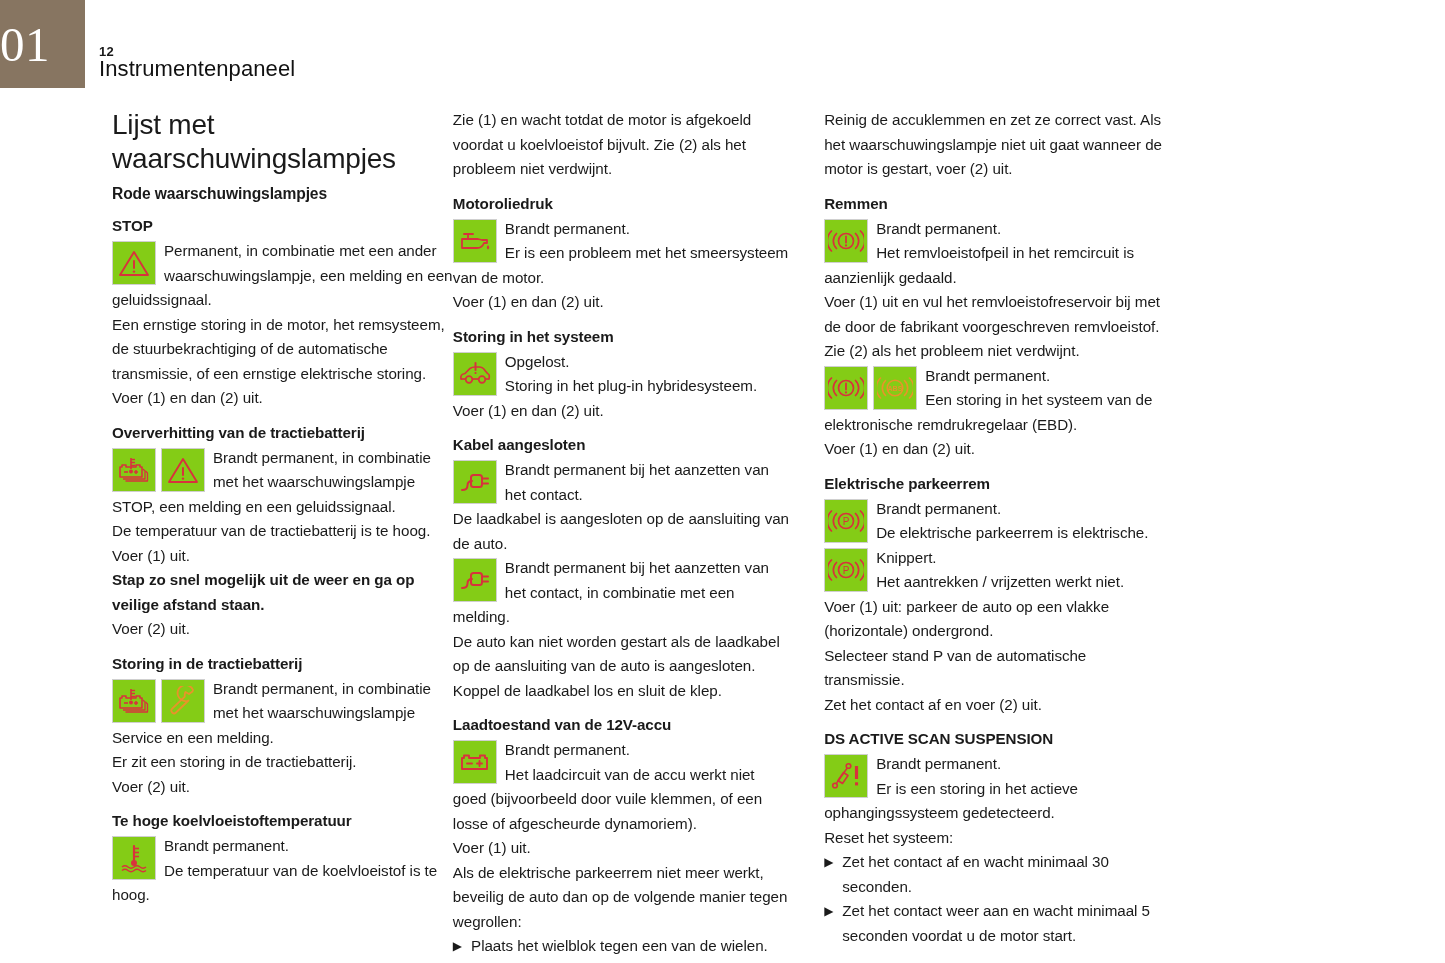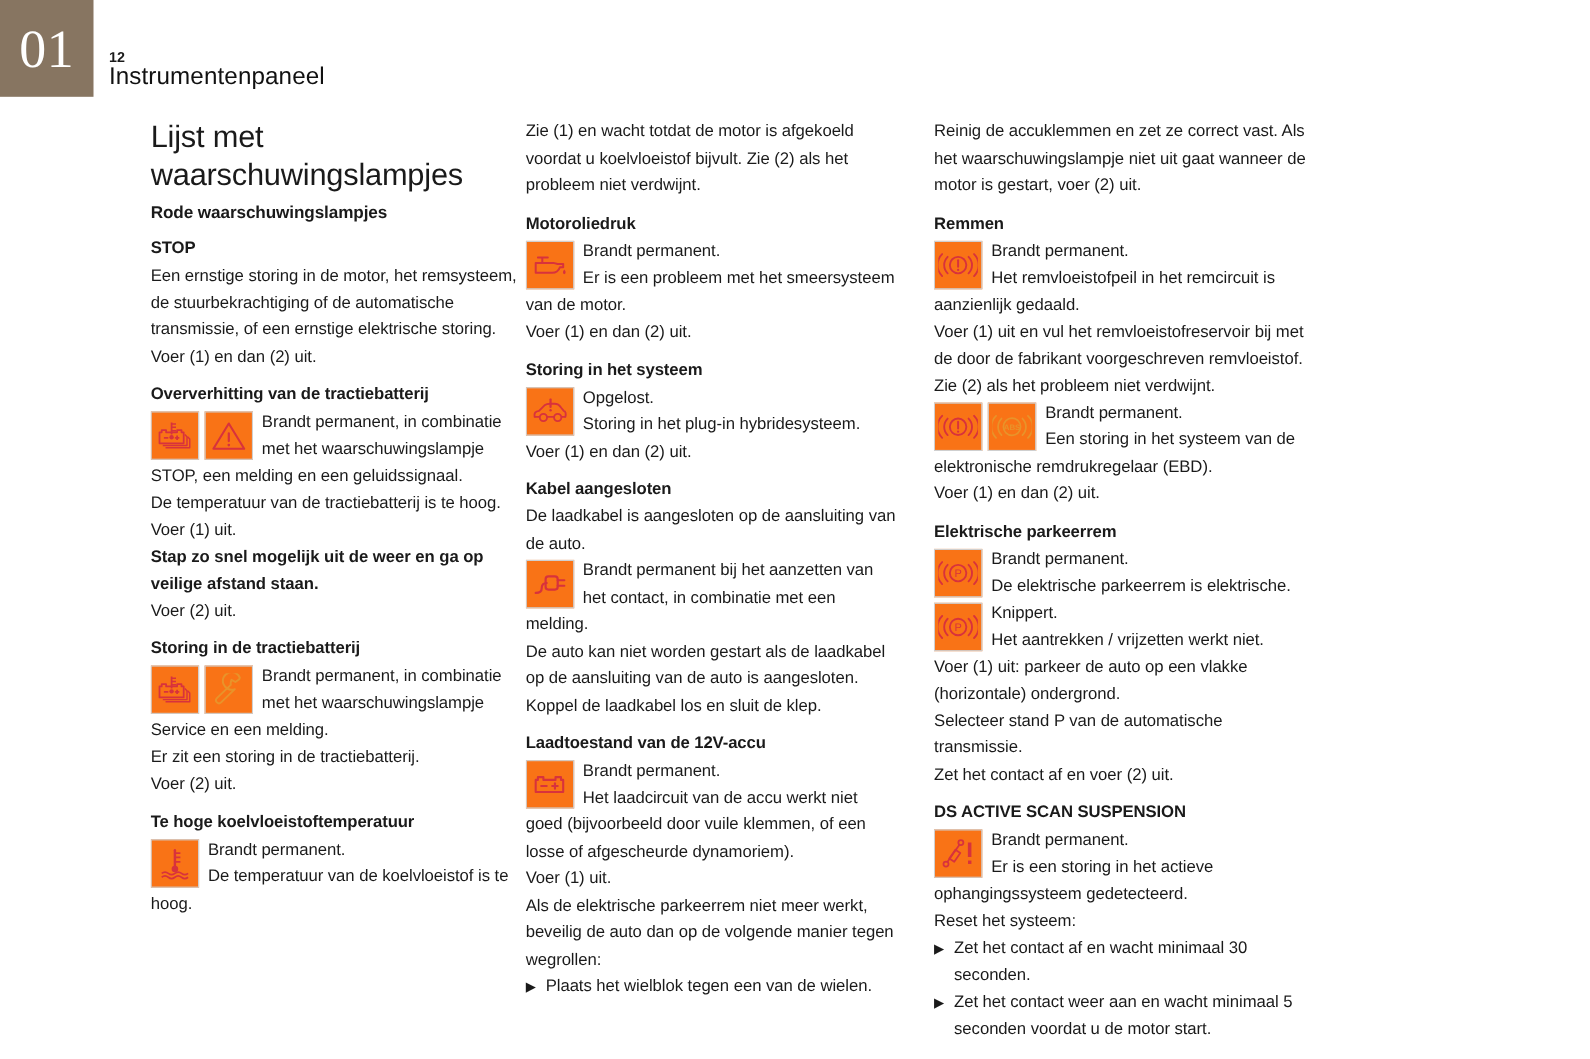--- a/index.html
+++ b/index.html
@@ -23,21 +23,21 @@
   .chapter-tab {
     position: absolute;
     left: 0;
     top: 0;
     width: 85px;
     height: 88px;
     background: #877561;
     color: #ffffff;
     display: flex;
     align-items: center;
-    justify-content: center;
+    justify-content: flex-start;
   }
   .chapter-number {
     font-family: "Liberation Serif", serif;
     font-size: 49px;
     line-height: 1;
     letter-spacing: 0.5px;
     font-weight: 400;
   }
   .header-meta {
     position: absolute;
@@ -58,21 +58,20 @@
   }
 
   
   .columns {
     position: absolute;
     top: 108px;
     left: 0;
     width: 1165px;
     display: flex;
     gap: 0;
-    padding-left: 25px;
   }
   .col {
     width: 392px;
     font-size: 15.2px;
     line-height: 24.5px;
     letter-spacing: -0.05px;
   }
   .col-1 { margin-left: 112px; width: 395px; }
   .col-2 { width: 392px; }
   .col-3 { margin-left: 33px; width: 395px; }
@@ -132,21 +131,21 @@
   }
 
   .ibox {
     width: 44px;
     height: 44px;
     border: 1px solid #cfcfcf;
     box-sizing: border-box;
     display: flex;
     align-items: center;
     justify-content: center;
-    background: #f97316;
+    background: #84cc16;
   }
   .ibox svg { display: block; }
 
   .accent-red  { stroke: #d8323c; fill: none; }
   .accent-amber{ stroke: #e8932a; fill: none; }
 
   .tell-text { }
 </style>
 </head>
 <body>
@@ -162,20 +161,32 @@
 </div>
 
 <div class="columns">
 
   <div class="col col-1">
 
     <h1 class="doc-title">Lijst met waarschuwingslampjes</h1>
     <h2 class="sub-head">Rode waarschuwingslampjes</h2>
 
     <h3 class="item-head first">STOP</h3>
+    <div class="tell">
+      <div class="icons">
+        <span class="ibox">
+          <svg width="32" height="28" viewBox="0 0 32 28">
+              <path d="M16 3 L30 26 L2 26 Z" class="accent-red" stroke-width="1.9" stroke-linejoin="round"></path>
+              <line x1="16" y1="12" x2="16" y2="19" class="accent-red" stroke-width="2" stroke-linecap="round"></line>
+              <circle cx="16" cy="22.6" r="1.2" fill="#d8323c" stroke="none"></circle>
+            </svg>
+        </span>
+      </div>
+      <span class="tell-text">Permanent, in combinatie met een ander waarschuwingslampje, een melding en een geluidssignaal.</span>
+    </div>
     <p class="para">Een ernstige storing in de motor, het remsysteem, de stuurbekrachtiging of de automatische transmissie, of een ernstige elektrische storing.</p>
     <p class="para">Voer (1) en dan (2) uit.</p>
 
     <h3 class="item-head">Oververhitting van de tractiebatterij</h3>
     <div class="tell">
       <div class="icons">
         <span class="ibox">
           <svg width="34" height="30" viewBox="0 0 34 30">
             <path d="M5 12 L5 10 L9 10 L9 12 L19 12 L19 10 L23 10 L23 12 L25 12 L25 22 L3 22 L3 12 Z" class="accent-red" stroke-width="1.6" stroke-linejoin="round"></path>
             <line x1="7" y1="17" x2="11" y2="17" class="accent-red" stroke-width="1.6"></line>
@@ -291,20 +302,33 @@
             <circle cx="17.5" cy="11" r="1.1" fill="#d8323c" stroke="none"></circle>
           </svg>
         </span>
       </div>
       <span class="tell-text">Opgelost.</span><br>
       <span class="tell-text">Storing in het plug-in hybridesysteem.</span>
     </div>
     <p class="para">Voer (1) en dan (2) uit.</p>
 
     <h3 class="item-head">Kabel aangesloten</h3>
+    <div class="tell">
+      <div class="icons">
+        <span class="ibox">
+          <svg width="34" height="26" viewBox="0 0 34 26">
+            <path d="M4 21 Q9.5 21 9.5 16.5 Q9.5 12 14 12" class="accent-red" stroke-width="2" fill="none" stroke-linecap="round"></path>
+            <rect x="13" y="6" width="11" height="12" rx="2.5" class="accent-red" stroke-width="2" fill="none"></rect>
+            <line x1="24" y1="9.5" x2="30" y2="9.5" class="accent-red" stroke-width="2" stroke-linecap="round"></line>
+            <line x1="24" y1="14.5" x2="30" y2="14.5" class="accent-red" stroke-width="2" stroke-linecap="round"></line>
+          </svg>
+        </span>
+      </div>
+      <span class="tell-text">Brandt permanent bij het aanzetten van het contact.</span>
+    </div>
     <p class="para">De laadkabel is aangesloten op de aansluiting van de auto.</p>
     <div class="tell">
       <div class="icons">
         <span class="ibox">
           <svg width="34" height="26" viewBox="0 0 34 26">
             <path d="M4 21 Q9.5 21 9.5 16.5 Q9.5 12 14 12" class="accent-red" stroke-width="2" fill="none" stroke-linecap="round"></path>
             <rect x="13" y="6" width="11" height="12" rx="2.5" class="accent-red" stroke-width="2" fill="none"></rect>
             <line x1="24" y1="9.5" x2="30" y2="9.5" class="accent-red" stroke-width="2" stroke-linecap="round"></line>
             <line x1="24" y1="14.5" x2="30" y2="14.5" class="accent-red" stroke-width="2" stroke-linecap="round"></line>
           </svg>

